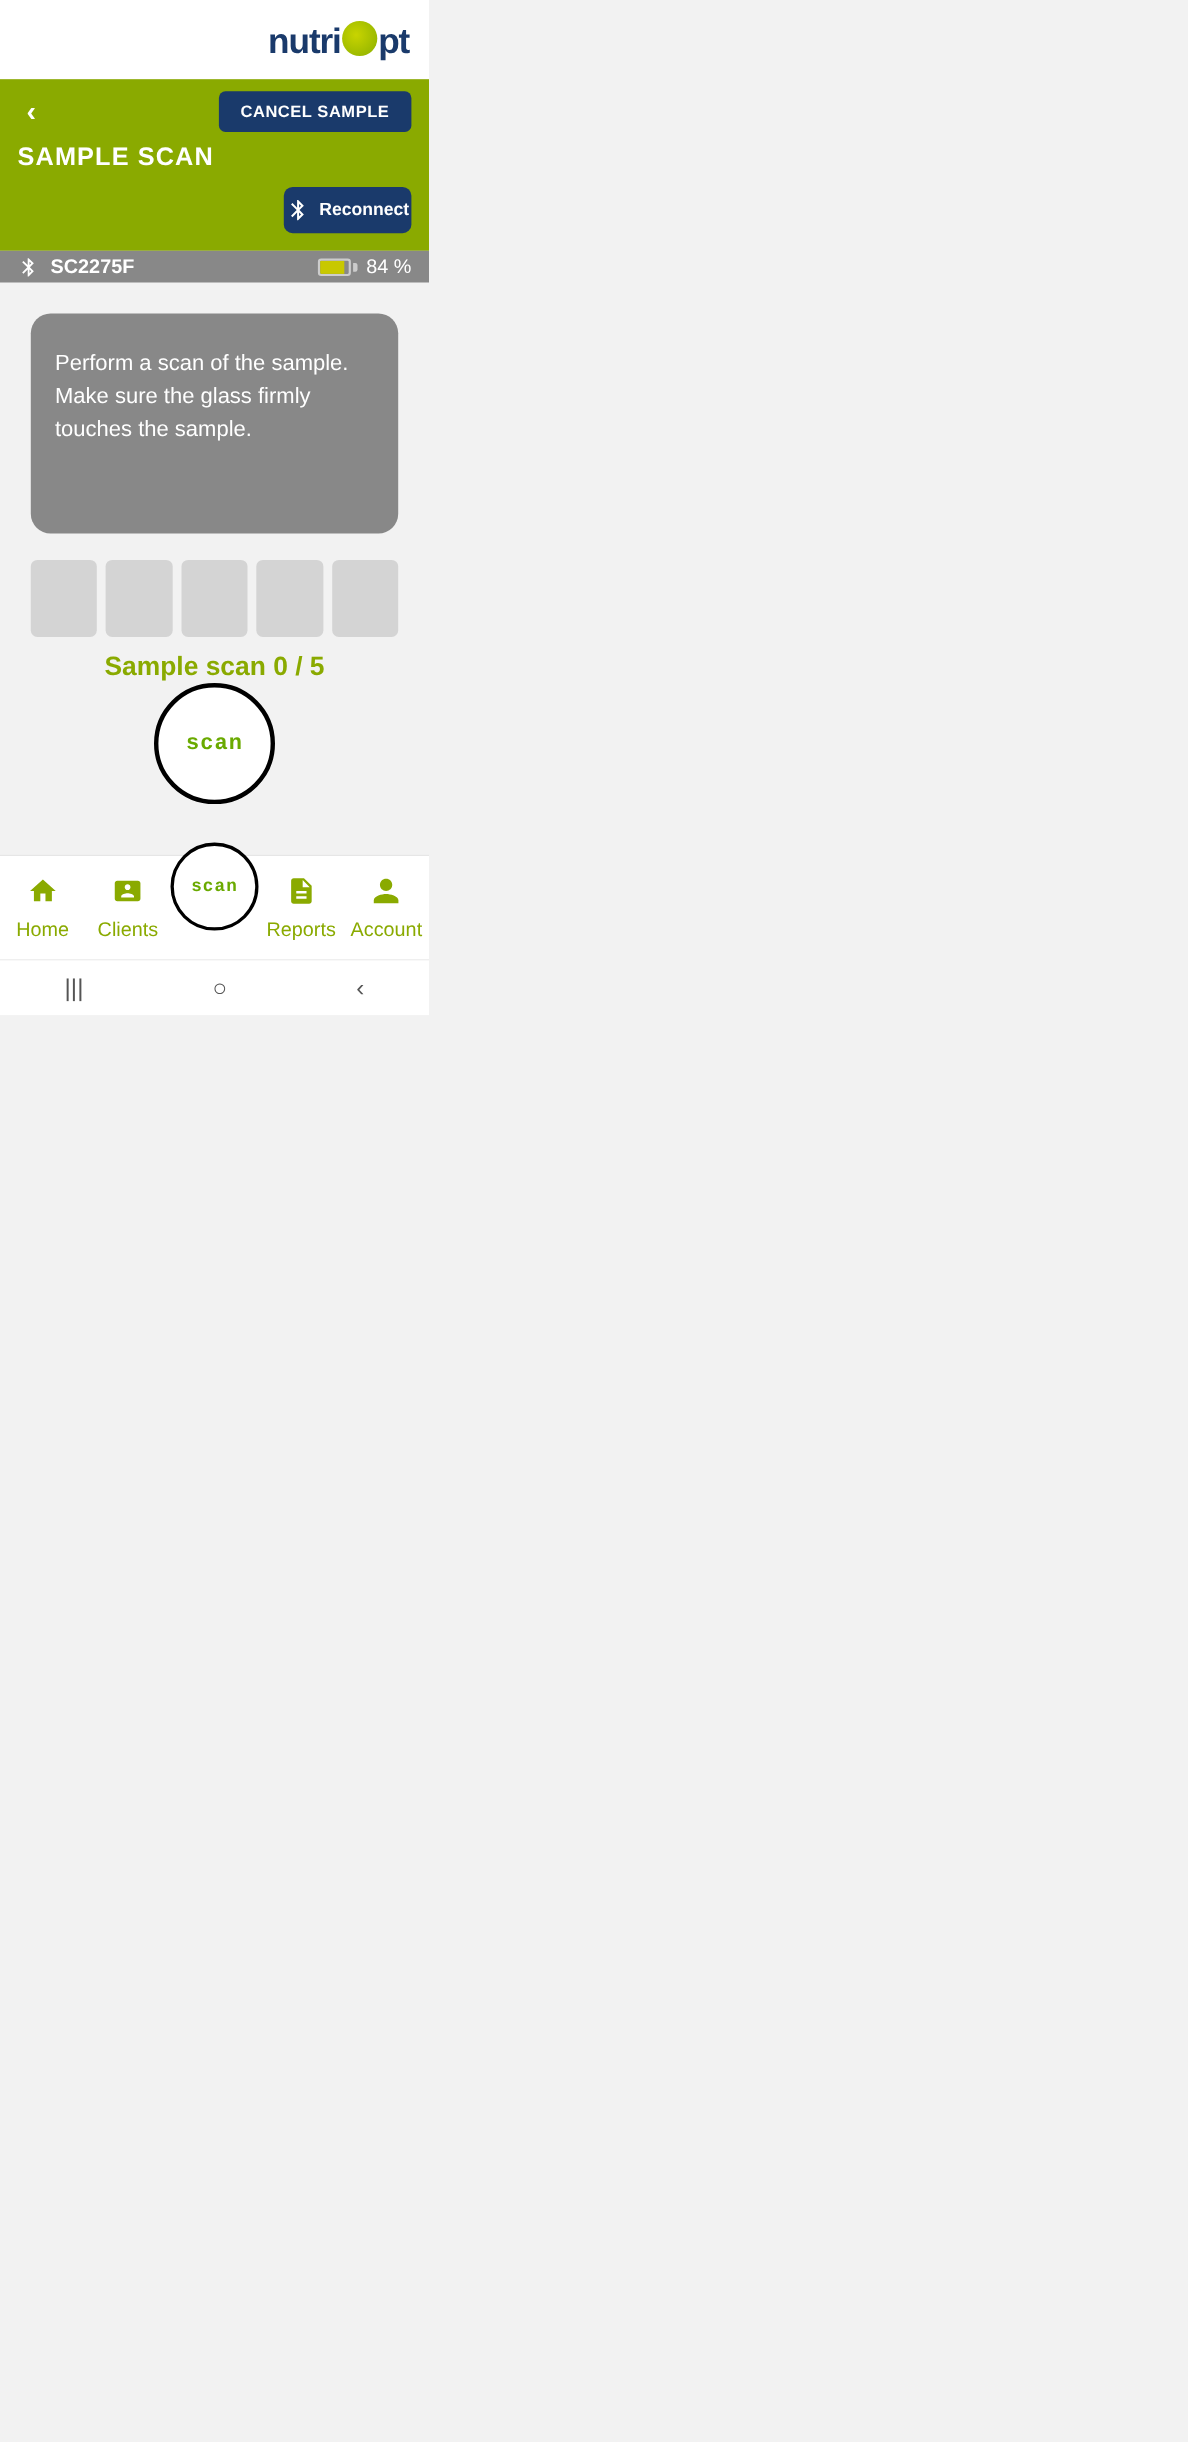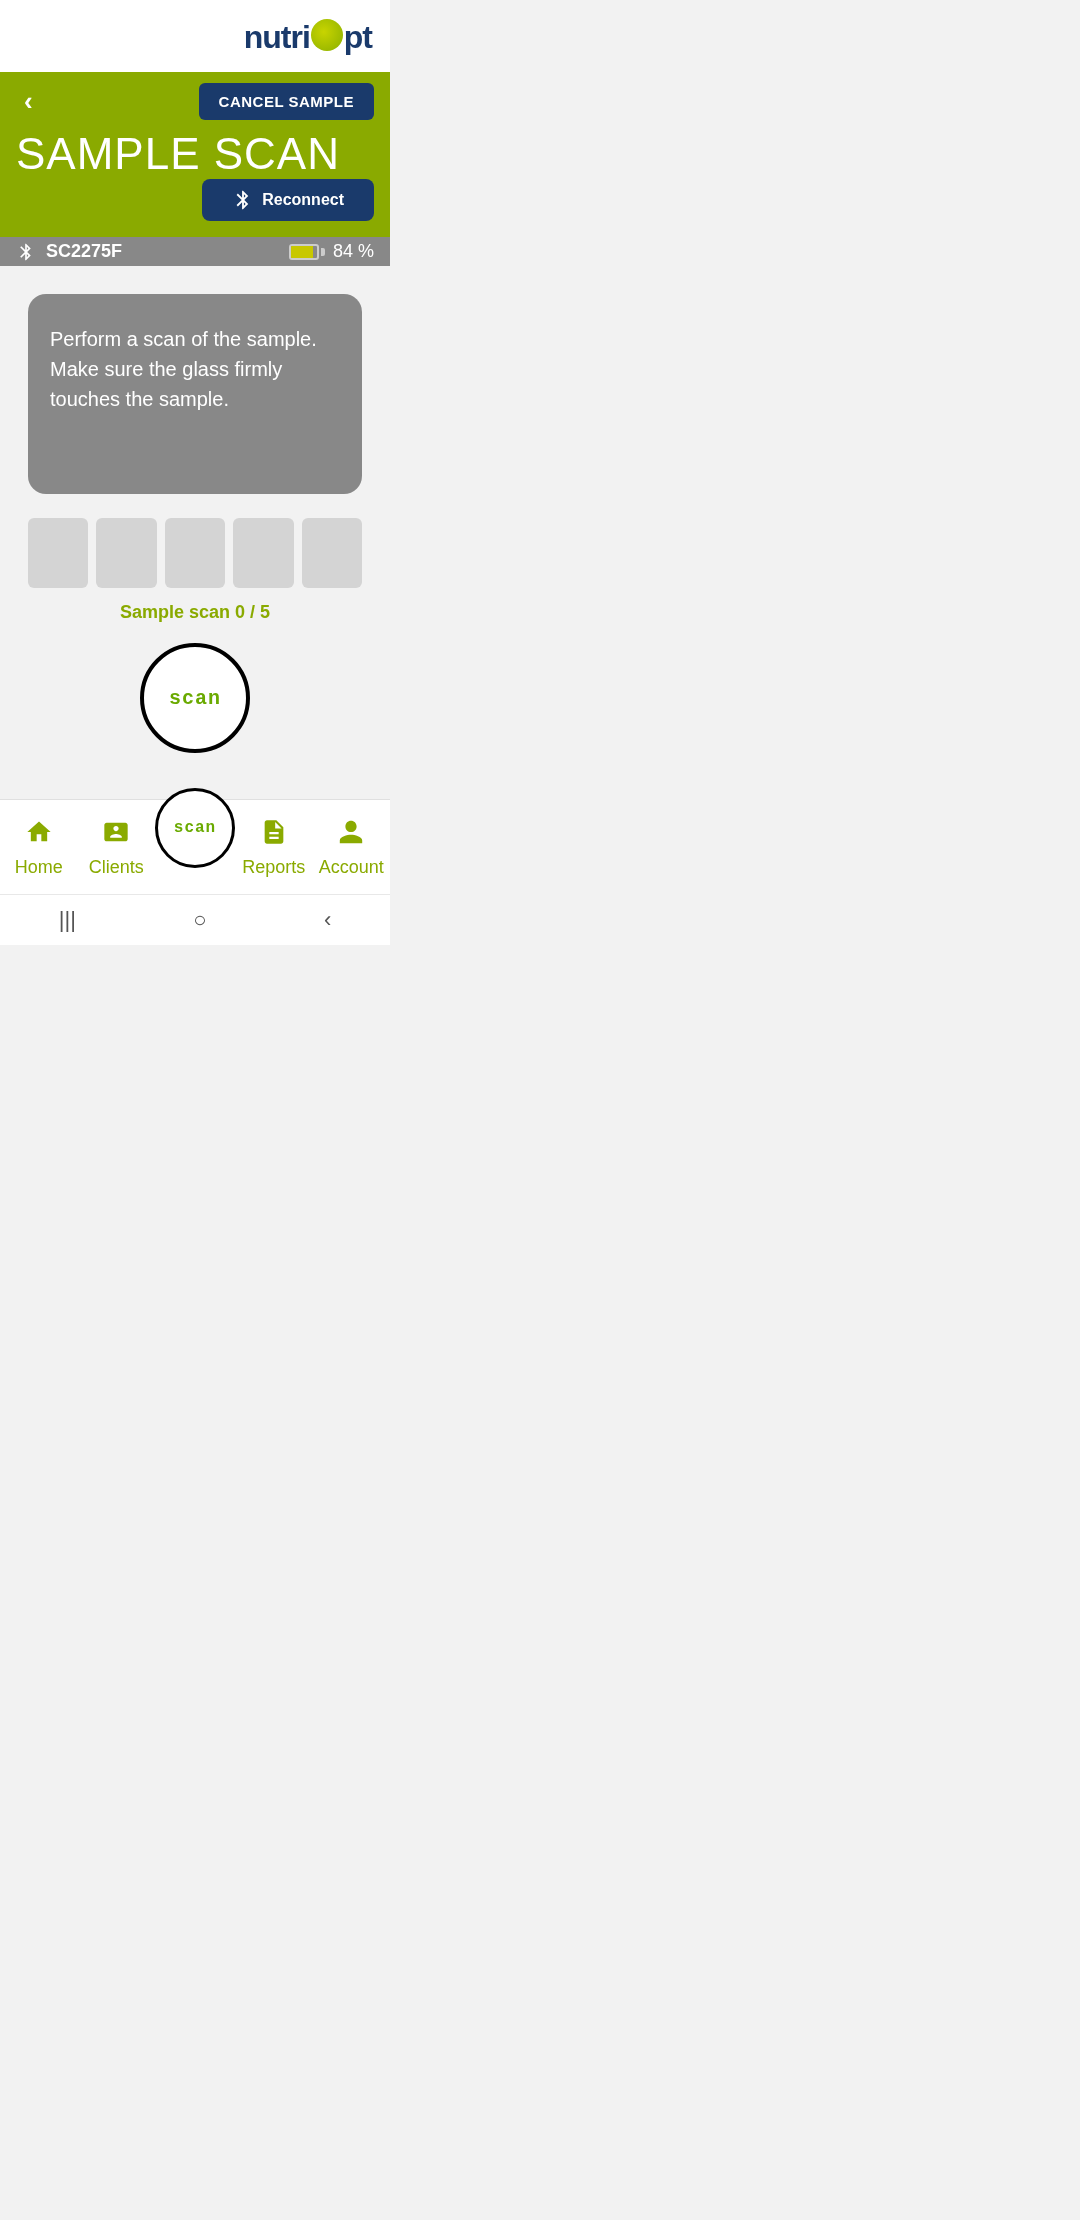--- a/index.html
+++ b/index.html
@@ -72,37 +72,37 @@
       padding: 10px 20px;
       font-size: 15px;
       font-weight: bold;
       letter-spacing: 0.5px;
       cursor: pointer;
       text-transform: uppercase;
     }
 
     .page-title {
       color: white;
-      font-size: 44px;
-      font-weight: 400;
+      font-size: 23px;
+      font-weight: 700;
       letter-spacing: 1px;
-      margin-bottom: 0;
+      margin-bottom: 14px;
     }
 
     .reconnect-row {
       display: flex;
       justify-content: flex-end;
     }
 
     .reconnect-btn {
       background: #1a3a6b;
       color: white;
       border: none;
       border-radius: 8px;
-      padding: 10px 30px;
+      padding: 10px 2px;
       font-size: 16px;
       font-weight: bold;
       cursor: pointer;
       display: flex;
       align-items: center;
       gap: 8px;
     }
 
     .bluetooth-icon {
       width: 22px;
@@ -199,23 +199,22 @@
     .scan-thumb {
       flex: 1;
       height: 70px;
       background: #d4d4d4;
       border-radius: 6px;
     }
 
     .scan-counter {
       text-align: center;
       color: #8aaa00;
-      font-size: 18px;
-      font-weight: bold;
-      margin-bottom: 20px;
+      font-size: 24px;
+      font-weight: bold;
     }
 
     
     .scan-button-area {
       display: flex;
       justify-content: center;
       margin-bottom: 8px;
       padding-bottom: 10px;
     }
 

